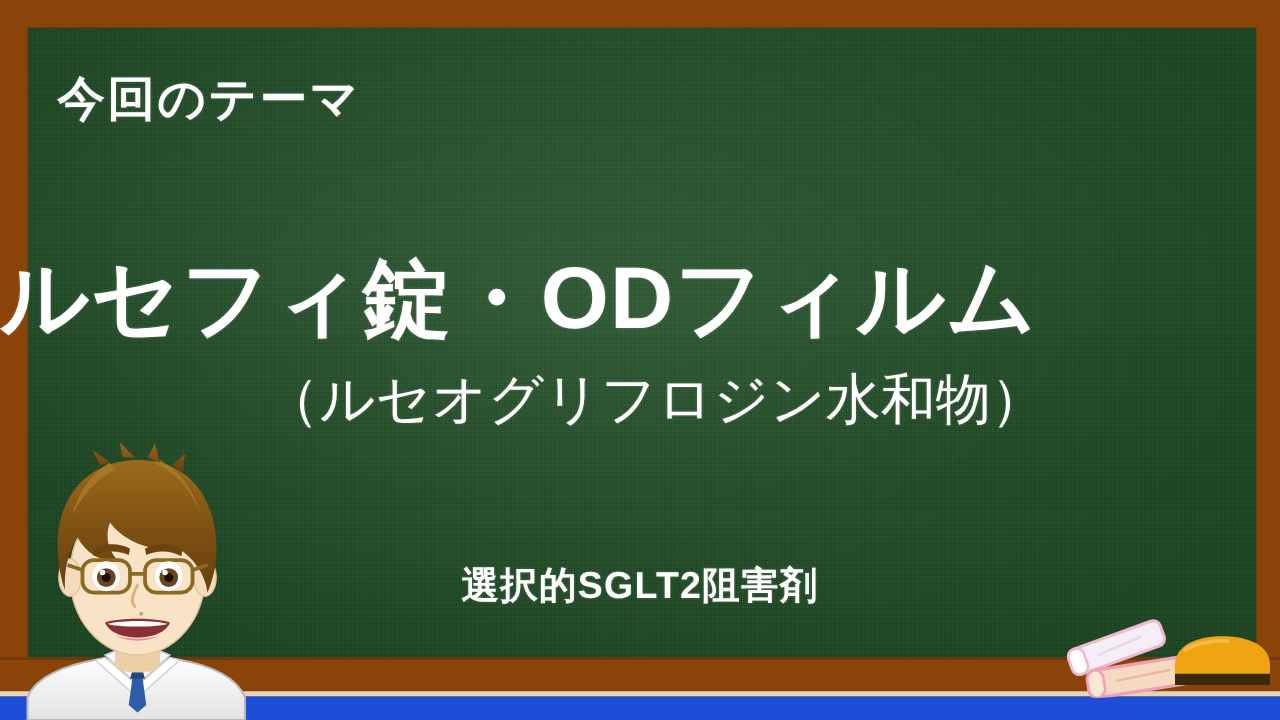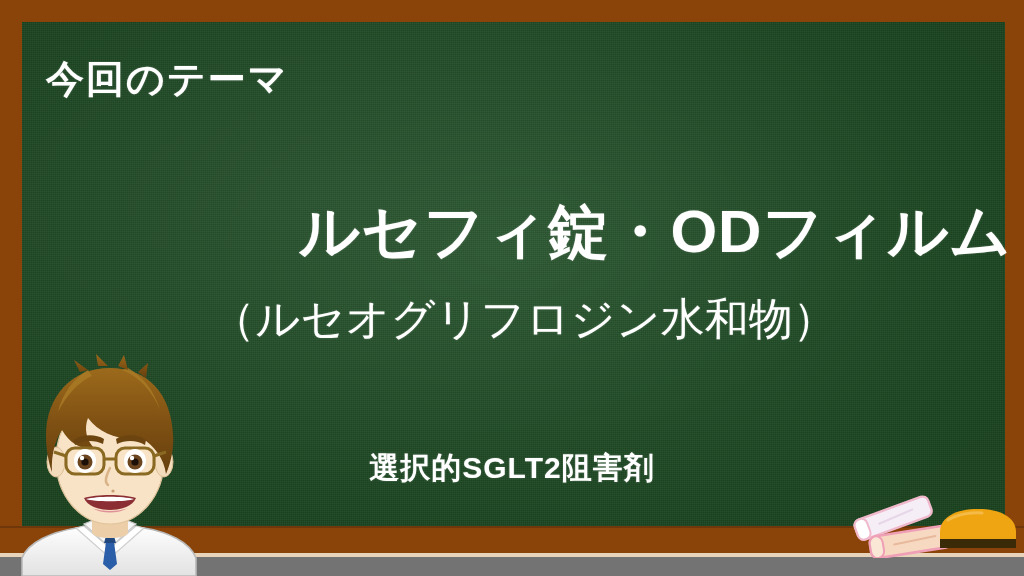--- a/index.html
+++ b/index.html
@@ -7,21 +7,21 @@
   html, body {
     width:1024px; height:576px;
     overflow:hidden;
     font-family:"Liberation Sans", sans-serif;
   }
 
   
   #slide {
     position:relative;
     width:1024px; height:576px;
-    background:#737373;              
+    background:#1d4ed8;              
     overflow:hidden;
   }
 
   
   #frame {
     position:absolute;
     left:0; top:0;
     width:1024px; height:557px;
     background:#8a4409;
   }
@@ -65,22 +65,22 @@
 
   
   .txt { position:absolute; color:#ffffff; white-space:nowrap;
          text-shadow:0 0 2px rgba(255,255,255,.25); z-index:6; }
 
   #eyebrow {
     left:46px; top:54px;
     font-size:38px; font-weight:700; letter-spacing:2px;
   }
   #title {
-    left:0; top:192px; width:1012px; text-align:right;
-    font-size:60px; font-weight:700; letter-spacing:1px;
+    left:0; top:192px; width:1012px; text-align:left;
+    font-size:70px; font-weight:700; letter-spacing:1px;
   }
   #subtitle {
     left:12px; top:290px; width:1024px; text-align:center;
     font-size:44px; font-weight:500; letter-spacing:0px;
   }
   #tagline {
     left:0; top:448px; width:1024px; text-align:center;
     font-size:30px; font-weight:700; letter-spacing:1px;
   }
 

